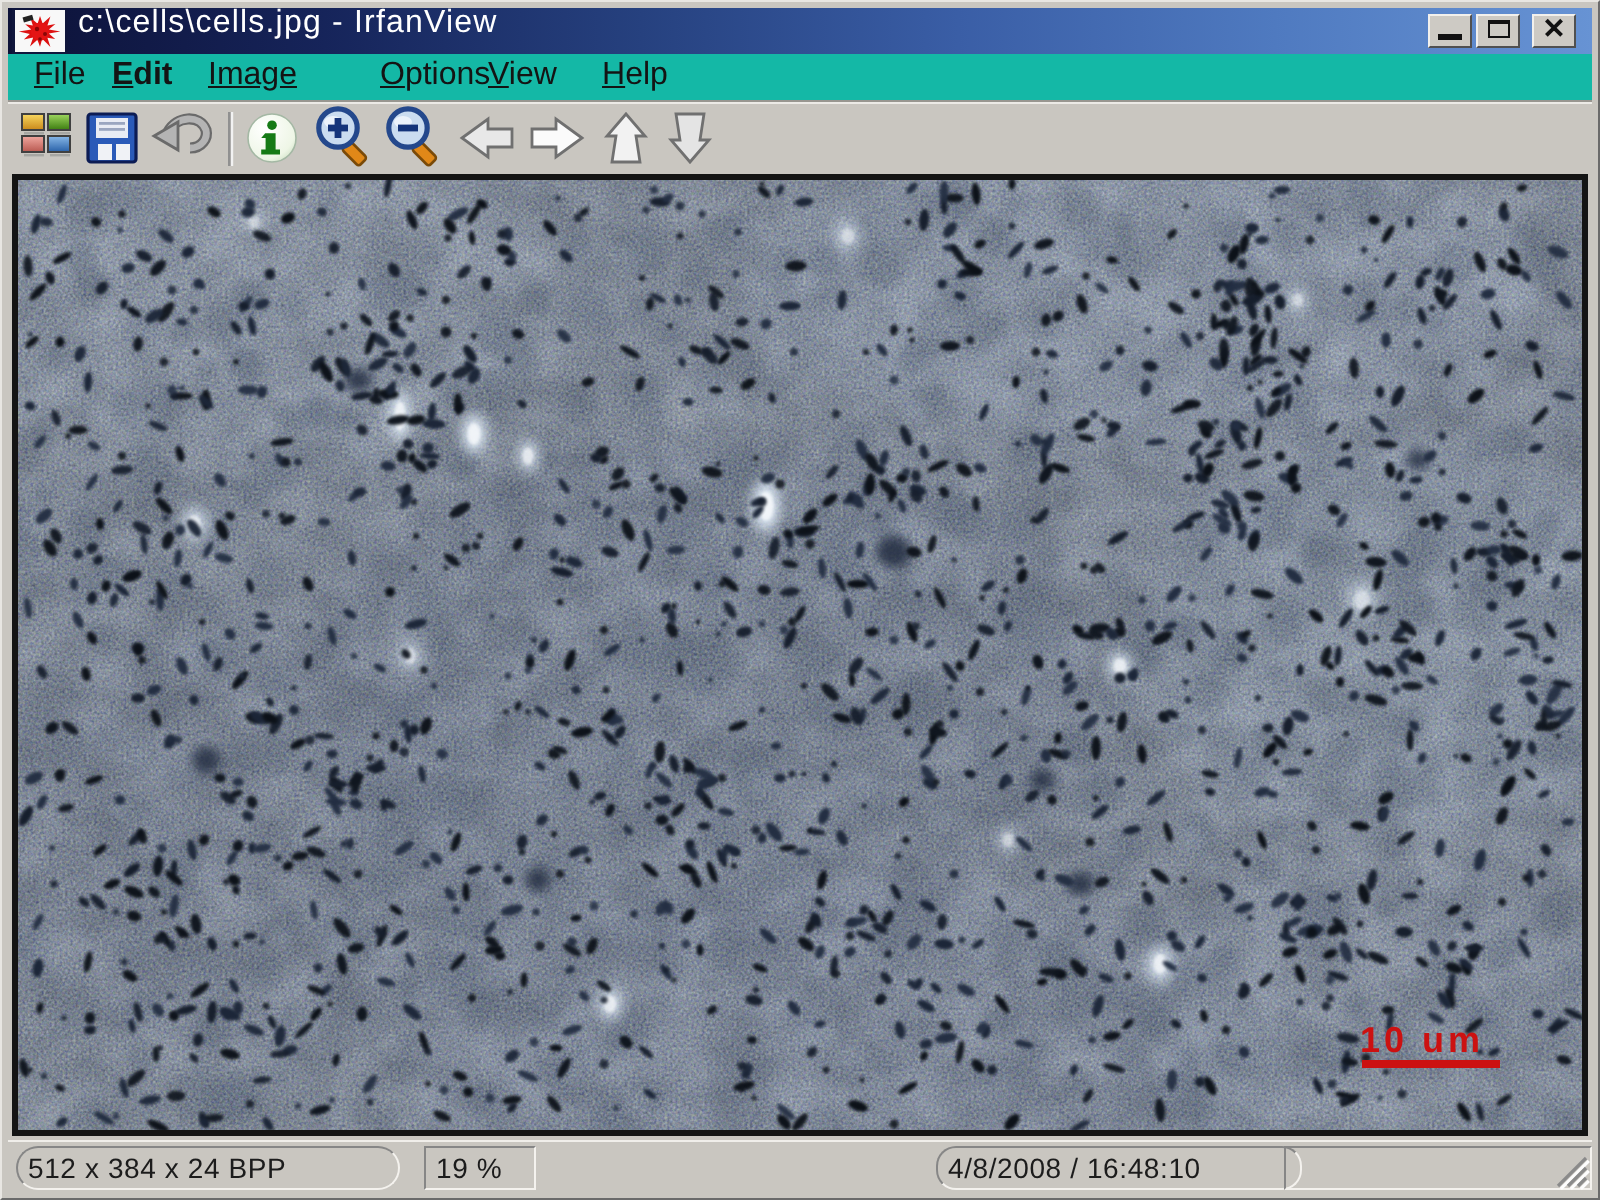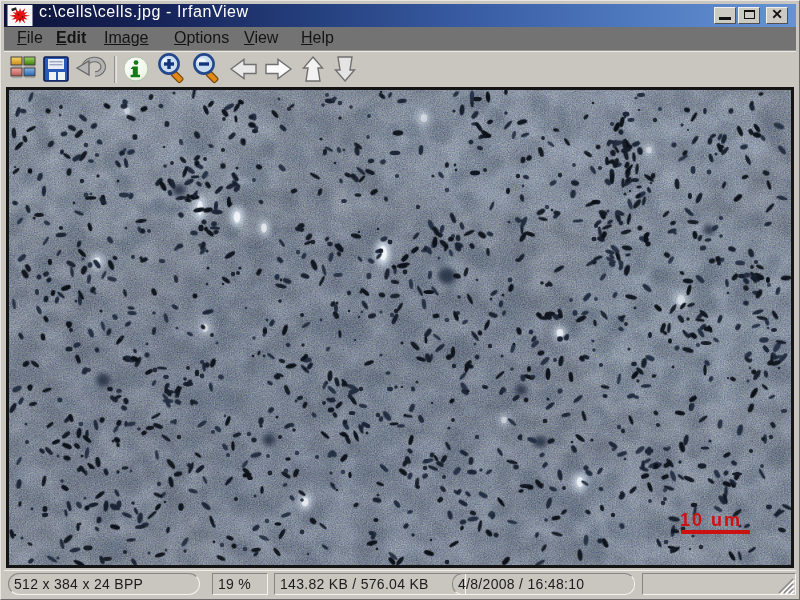--- a/index.html
+++ b/index.html
@@ -6,21 +6,21 @@
 .frame { position:absolute; left:0; top:0; width:800px; height:600px;
   border-top:1px solid #e8e6e2; border-left:1px solid #e8e6e2;
   border-right:1px solid #6a6a6a; border-bottom:1px solid #6a6a6a; }
 .title { position:absolute; left:4px; top:4px; width:792px; height:23px;
   background:linear-gradient(to right,#0d1238 0%,#16245a 20%,#26417f 40%,#3a5ea6 60%,#4f7ac0 80%,#6793d4 100%); }
 .ttext { position:absolute; left:39px; top:3px; color:#fff; font-size:16px; font-weight:normal; letter-spacing:0.6px; }
 .wbtn { position:absolute; top:7px; width:22px; height:17px; background:#cdcac4;
   border-top:1.5px solid #f2f0ec; border-left:1.5px solid #f2f0ec;
   border-right:1.5px solid #505050; border-bottom:1.5px solid #505050;
   font-size:12px; font-weight:bold; color:#111; text-align:center; line-height:14px; }
-.menubar { position:absolute; left:4px; top:27px; width:792px; height:26px; background:#737373; }
+.menubar { position:absolute; left:4px; top:27px; width:792px; height:26px; background:#14b8a6; }
 .mi { position:absolute; top:2px; font-size:16px; color:#141414; }
 .ul { text-decoration:underline; }
 .tbar { position:absolute; left:4px; top:50px; width:792px; height:37px; background:#c9c6c0;
   border-top:1px solid #989690; box-shadow:inset 0 1px 0 #eceae6; }
 .imgframe { position:absolute; left:6px; top:87px; width:788px; height:481px; background:#141414; }
 .sbar { position:absolute; left:4px; top:570px; width:792px; height:26px; background:#c9c6c0; border-top:1px solid #f0eeea; }
 .pnl { position:absolute; top:2px; height:22px; border:1px solid;
   border-color:#868686 #f4f2ee #f4f2ee #868686; color:#1c1c1c;
   line-height:20px; padding-left:5px; letter-spacing:0.3px; font-size:14px; }
 </style></head>
@@ -40,21 +40,21 @@
 <div class="ttext">c:\cells\cells.jpg - IrfanView</div>
 <div class="wbtn" style="left:714px;">
     <span style="position:absolute;left:4px;right:4px;bottom:3px;height:2.6px;background:#111;"></span>
   </div>
 <div class="wbtn" style="left:738px;"><span style="display:inline-block;width:11px;height:9px;border:1.8px solid #111;border-top-width:2.6px;margin-top:2px;"></span></div>
 <div class="wbtn" style="left:766px;font-size:14px;line-height:13px;">✕</div>
 <div class="menubar">
     <div class="mi" style="left:13px;"><span class="ul">F</span>ile</div>
     <div class="mi" style="left:52px;font-weight:bold;"><span class="ul">E</span>dit</div>
     <div class="mi" style="left:100px;text-decoration:underline;"><span class="ul">I</span>mage</div>
-    <div class="mi" style="left:170px;"><span class="ul">O</span>ptions</div>
+    <div class="mi" style="left:186px;"><span class="ul">O</span>ptions</div>
     <div class="mi" style="left:240px;"><span class="ul">V</span>iew</div>
     <div class="mi" style="left:297px;"><span class="ul">H</span>elp</div>
   </div>
 <div class="tbar"></div>
 <svg width="800" height="36" viewBox="0 51 800 36" xmlns="http://www.w3.org/2000/svg" style="position:absolute;left:0;top:51px;">
 <defs>
 <linearGradient id="gor" x1="0" y1="0" x2="0" y2="1">
         <stop offset="0" stop-color="#f8d860"></stop>
         <stop offset="1" stop-color="#c8881a"></stop>
       </linearGradient>
@@ -2132,22 +2132,21 @@
 <circle cx="573" cy="268" r="2.4" fill="#10161f" opacity="0.85" filter="url(#b2)"></circle>
 <circle cx="416" cy="378" r="2.2" fill="#10161f" opacity="0.85" filter="url(#b2)"></circle>
 <circle cx="449" cy="223" r="2.0" fill="#161e2c" opacity="0.85" filter="url(#b2)"></circle>
 <text x="671" y="436" font-family="Liberation Sans, sans-serif" font-size="18" font-weight="bold" fill="#cc1111" letter-spacing="2">10 um</text>
 <rect x="672" y="440" width="69" height="4" fill="#cc1111"></rect>
 </svg>
 <div class="sbar">
     <div class="pnl" style="left:4px;width:192px;border-radius:11px;">512 x 384 x 24 BPP</div>
     <div class="pnl" style="left:168px;width:35px;margin-top:38px;">1/1</div>
     <div class="pnl" style="left:208px;width:56px;">19 %</div>
-    <div class="pnl" style="left:270px;width:192px;">143.82 KB / 576.04 KB</div>
-    <div class="pnl" style="left:448px;width:183px;border-radius:10px;">4/8/2008 / 16:48:10</div>
+    <div class="pnl" style="left:464px;width:183px;border-radius:10px;">4/8/2008 / 16:48:10</div>
     <div class="pnl" style="left:638px;width:154px;"></div>
     <svg width="20" height="20" viewBox="0 0 20 20" xmlns="http://www.w3.org/2000/svg" style="position:absolute;right:1px;bottom:1px;">
       <g stroke-width="1.6">
         <line x1="18" y1="4" x2="4" y2="18" stroke="#8a8a8a"></line>
         <line x1="19.4" y1="5.4" x2="5.4" y2="19.4" stroke="#fdfdfd"></line>
         <line x1="18" y1="9" x2="9" y2="18" stroke="#8a8a8a"></line>
         <line x1="19.4" y1="10.4" x2="10.4" y2="19.4" stroke="#fdfdfd"></line>
         <line x1="18" y1="14" x2="14" y2="18" stroke="#8a8a8a"></line>
         <line x1="19.4" y1="15.4" x2="15.4" y2="19.4" stroke="#fdfdfd"></line>
       </g>

